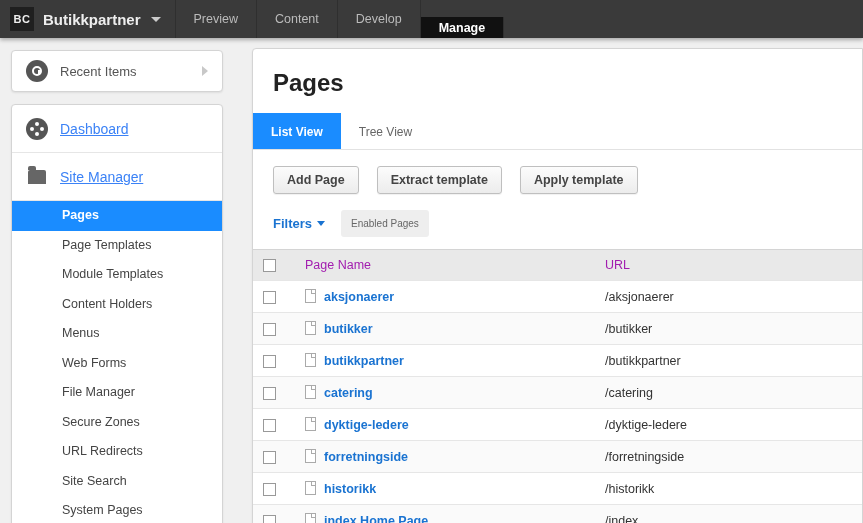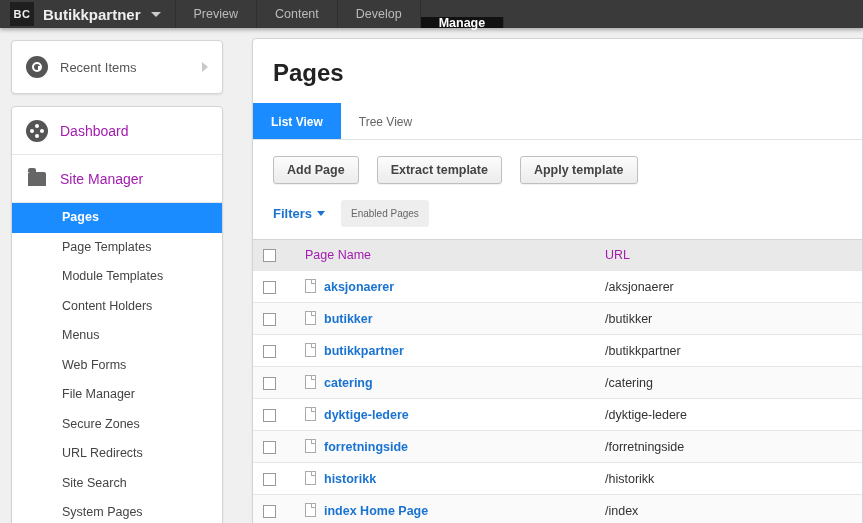--- a/index.html
+++ b/index.html
@@ -1,44 +1,44 @@
 <!DOCTYPE html>
 <html><head>
 <meta charset="utf-8">
 <style>
   * { box-sizing: border-box; }
   html, body { margin:0; padding:0; width:863px; height:523px; overflow:hidden;
     font-family: "Helvetica Neue", Arial, sans-serif; font-size:13px; color:#333; background:#f0f0f0; }
 
   
-  .topbar { display:flex; align-items:stretch; height:28px; background:#3a3a3a;
+  .topbar { display:flex; align-items:stretch; height:38px; background:#3a3a3a;
     box-shadow:0 2px 4px rgba(0,0,0,.3); position:relative; z-index:5; }
   .brand { display:flex; align-items:center; padding:0 14px 0 10px; color:#eee; font-size:15px;
     font-weight:600; border-right:1px solid #2f2f2f; }
   .brand .bc-box { width:24px; height:24px; background:#1f1f1f; display:flex; align-items:center;
     justify-content:center; color:#eee; font-size:11px; font-weight:700; letter-spacing:.5px;
     margin-right:9px; }
   .brand .caret { margin-left:10px; width:0; height:0; border-left:5px solid transparent;
     border-right:5px solid transparent; border-top:5px solid #ccc; }
   .tabs-top { display:flex; }
   .tabs-top .ttab { display:flex; align-items:center; padding:0 18px; color:#bbb; font-size:12.5px;
     border-right:1px solid #2f2f2f; cursor:pointer; }
   .tabs-top .ttab.active { background:#111; color:#fff; font-weight:600;margin-top:17px; }
 
   
   .body-wrap { display:flex; height:calc(100% - 38px); }
 
   
   .sidecol { width:234px; padding:12px 11px 0 11px; }
   .panel { background:#fff; border:1px solid #d4d4d4; border-radius:4px;
     box-shadow:0 1px 2px rgba(0,0,0,.08); margin-bottom:12px; overflow:hidden; }
-  .recent { display:flex; align-items:center; height:54px; padding:0 14px; }
+  .recent { display:flex; align-items:center; height:42px; padding:0 14px; }
   .recent .label { flex:1; color:#555; font-size:13px; }
-  .panel-hdr { display:flex; align-items:center; height:48px; padding:0 14px; color:#a21caf;
-    font-size:14px; border-bottom:1px solid #e6e6e6; }
+  .panel-hdr { display:flex; align-items:center; height:48px; padding:0 14px; color:#3b82f6;
+    font-size:14px; border-bottom:1px solid #e6e6e6;text-decoration:underline; }
   .panel-hdr .hdr-icon, .recent .hdr-icon { width:22px; height:22px; background:#555;
     border-radius:50%; margin-right:12px; display:flex; align-items:center; justify-content:center; }
   .panel-hdr .folder { width:18px; height:14px; background:#666; border-radius:2px 2px 0 0;
     position:relative; margin-right:14px; margin-left:2px; }
   .panel-hdr .folder:before { content:""; position:absolute; top:-4px; left:0; width:8px; height:4px;
     background:#666; border-radius:2px 2px 0 0; }
   .subnav { }
   .subnav .sitem { padding:6px 14px 6px 50px; color:#444; font-size:12.5px; cursor:pointer;
     line-height:1.4; }
   .subnav .sitem.active { background:#1a8cff; color:#fff; font-weight:600; }

